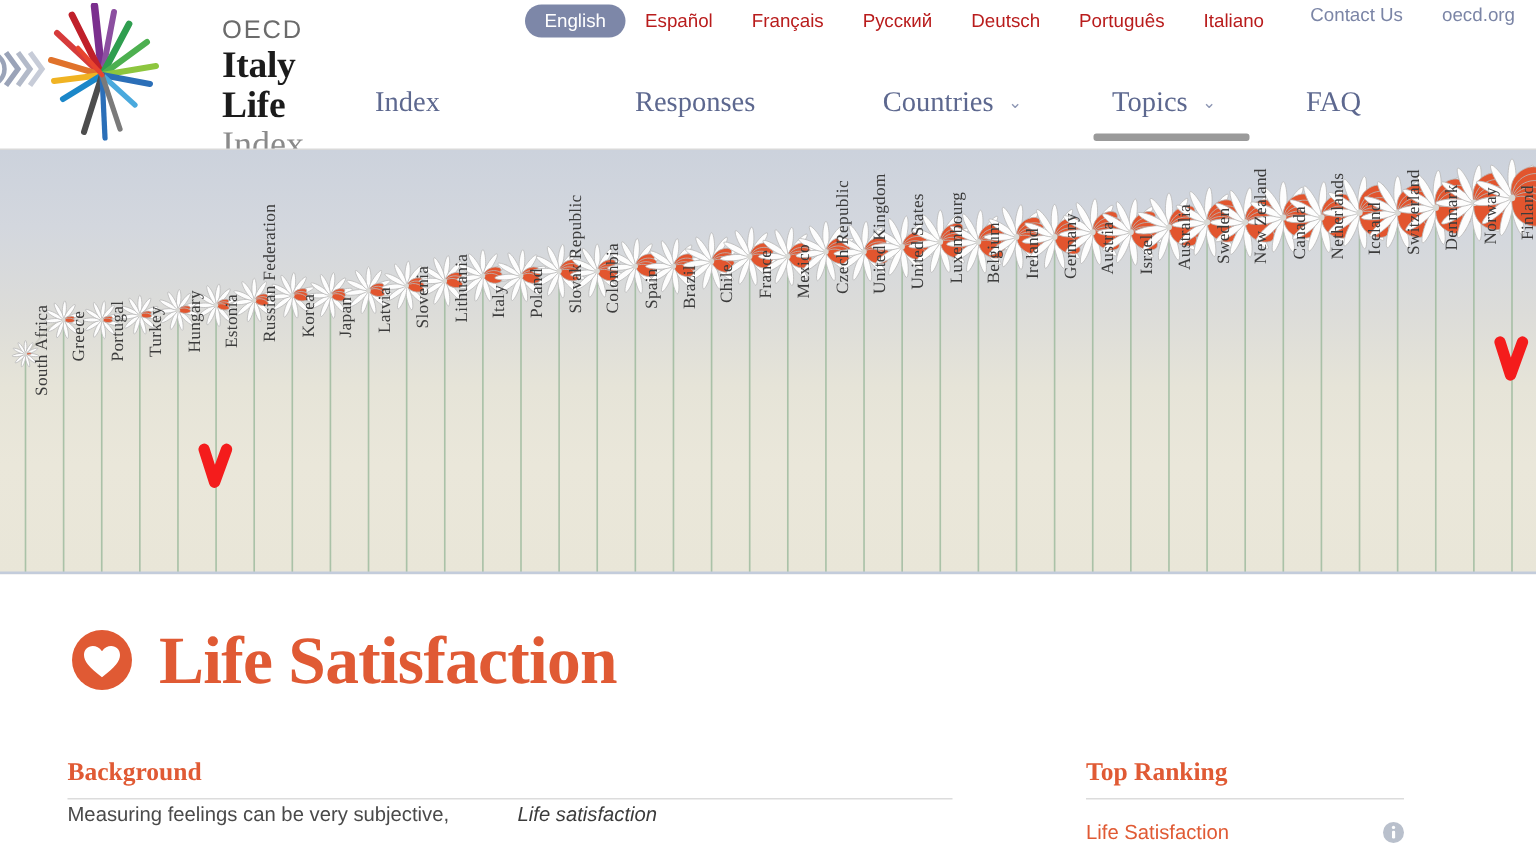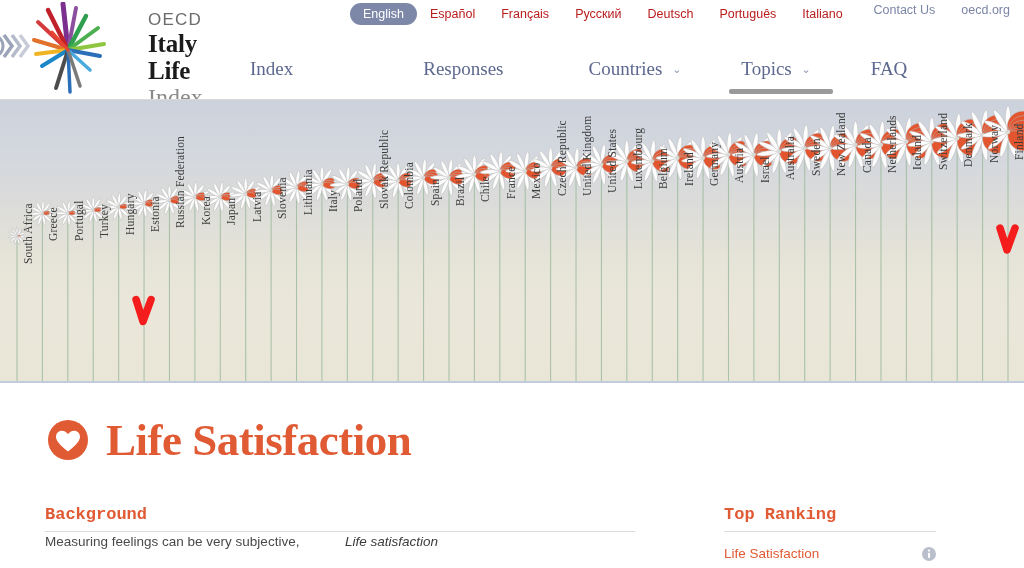--- a/index.html
+++ b/index.html
@@ -105,21 +105,21 @@
   .heart-badge { width: 44px; height: 44px; flex: 0 0 44px; }
   .page-title-text {
     font-family: "Liberation Serif", serif;
     font-weight: bold;
     font-size: 45px; color: #e05a34; letter-spacing: -0.5px; line-height: 46px;
   }
 
   .col-left { position: absolute; left: 45px; top: 122px; width: 590px; }
   .col-right { position: absolute; left: 724px; top: 122px; width: 212px; }
   .sec-head {
-    font-family: Liberation Mono, monospace;
+    font-family: Liberation Serif, serif;
     font-weight: bold;
     font-size: 17px; color: #e05a34; padding-bottom: 7px;
   }
   .sec-rule { height: 1px; background: #dcdcdc; width: 100%; }
   .body-row { display: flex; font-size: 13.5px; color: #4a4a4a; align-items: center; }
   .body-col-a { width: 300px; line-height: 19px; }
   .body-col-b { flex: 1; font-style: italic; color: #3b3b3b; line-height: 19px; }
 
   .rank-row {
     display: flex; align-items: center; justify-content: space-between;

